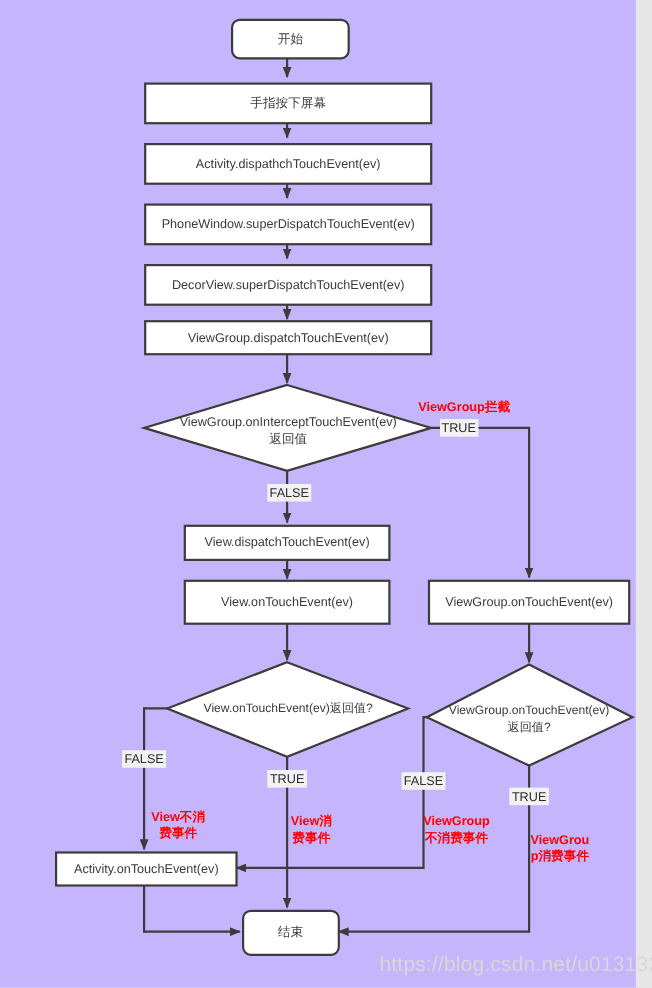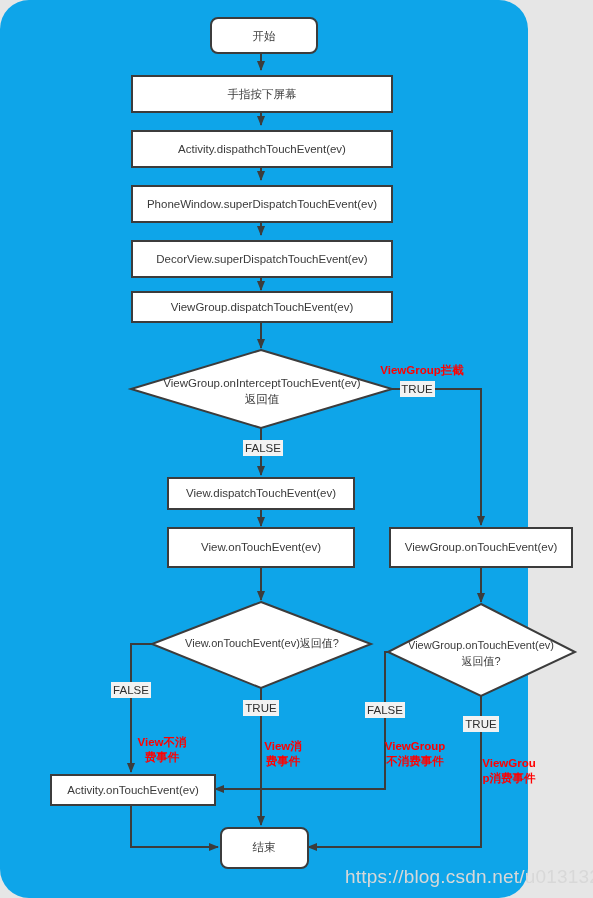--- a/index.html
+++ b/index.html
@@ -8,24 +8,23 @@
     background: #e6e6e6;
   }
   body {
     width: 593px;
     height: 898px;
     overflow: hidden;
     font-family: "Liberation Sans", "DejaVu Sans", sans-serif;
   }
   #chart-root {
     position: relative;
-    width: 528px;
+    width: 578px;
     height: 898px;
-    background: #0ea5e9;
-    border-radius: 29px;
+    background: #c4b5fd;
   }
   svg#flow {
     position: absolute;
     left: 0;
     top: 0;
     width: 593px;
     height: 898px;
     display: block;
   }
   .node-shape {

